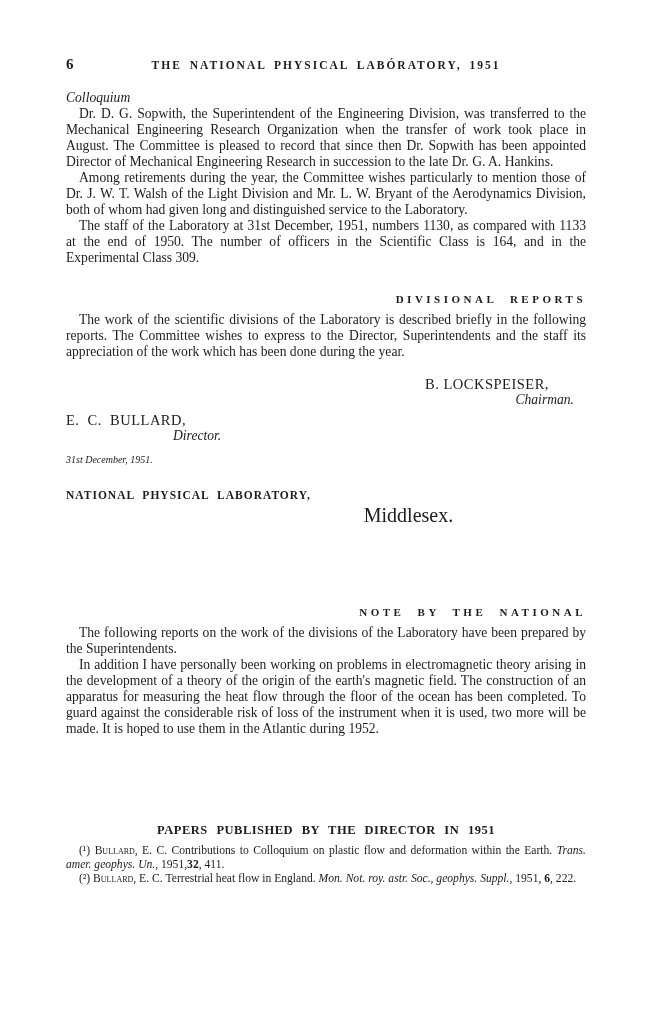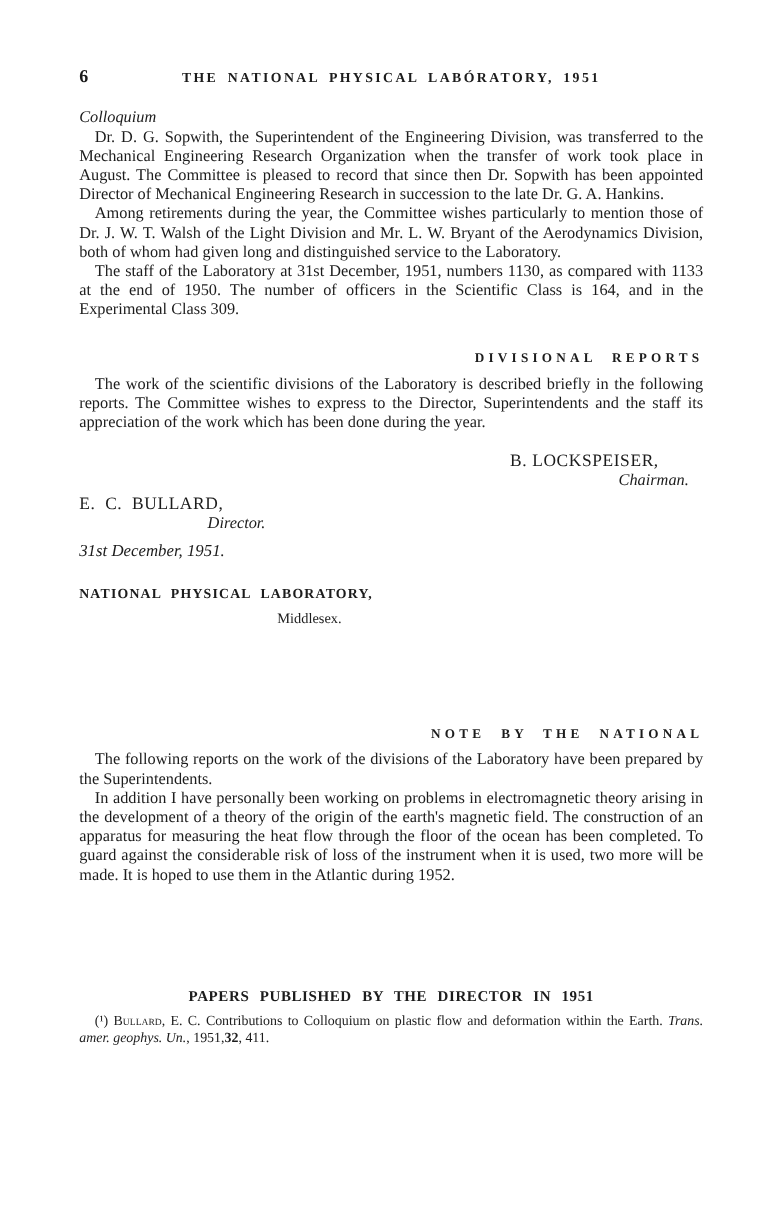--- a/index.html
+++ b/index.html
@@ -89,42 +89,43 @@
     word-spacing: 4px;
   }
   .director-role {
     font-size: 13.6px;
     line-height: 15px;
     font-style: italic;
     padding-left: 107px;
   }
   .report-date {
     margin-top: 9px;
-    font-size: 14px;
+    font-size: 10px;
     line-height: 16px;
     font-style: italic;
   }
   .lab-name {
     margin-top: 19px;
     font-size: 11.5px;
     font-weight: bold;
     letter-spacing: 1px;
     word-spacing: 4px;
     line-height: 16px;
   }
   .addr-town {
     font-size: 13.6px;
     line-height: 16px;
     padding-left: 120px;
   }
   .addr-county {
     margin-top: 4px;
-    font-size: 12px;
+    font-size: 20px;
     line-height: 16px;
     padding-left: 165px;
+    text-align: center;
   }
   .note-heading { margin-top: 82px; }
   .note-para1 { margin-top: 2px; }
   .papers-heading {
     margin: 86px 0 0 0;
     text-align: center;
     font-size: 12.5px;
     font-weight: bold;
     letter-spacing: .5px;
     word-spacing: 5px;
@@ -179,15 +180,16 @@
     </div>
 
     <p class="sec-heading note-heading">NOTE BY THE NATIONAL</p>
     <p class="para note-para1">The following reports on the work of the divisions of the Laboratory have been prepared by the Superintendents.</p>
     <p class="para">In addition I have personally been working on problems in electromagnetic theory arising in the development of a theory of the origin of the earth's magnetic field.  The construction of an apparatus for measuring the heat flow through the floor of the ocean has been completed.  To guard against the considerable risk of loss of the instrument when it is used, two more will be made.  It is hoped to use them in the Atlantic during 1952.</p>
 
     <p class="papers-heading">PAPERS PUBLISHED BY THE DIRECTOR IN 1951</p>
 
     <p class="reference ref-first"><span class="ref-marker">(¹) </span><span class="ref-author">Bullard, E. C.  </span><span class="ref-title">Contributions to Colloquium on plastic flow and deformation within the Earth.  </span><span class="ref-journal">Trans. amer. geophys. Un.</span><span class="ref-year">, 1951,</span><span class="ref-volume">32</span><span class="ref-pages">, 411.</span></p>
 
+    <p class="reference"><span class="ref-marker">(²) </span><span class="ref-author">Bullard, E. C.  </span><span class="ref-title">Terrestrial heat flow in England.  </span><span class="ref-journal">Mon. Not. roy. astr. Soc., geophys. Suppl.</span><span class="ref-year">, 1951, </span><span class="ref-volume">6</span><span class="ref-pages">, 222.</span></p>
 
   </div>
 </div>
 
 </body></html>

